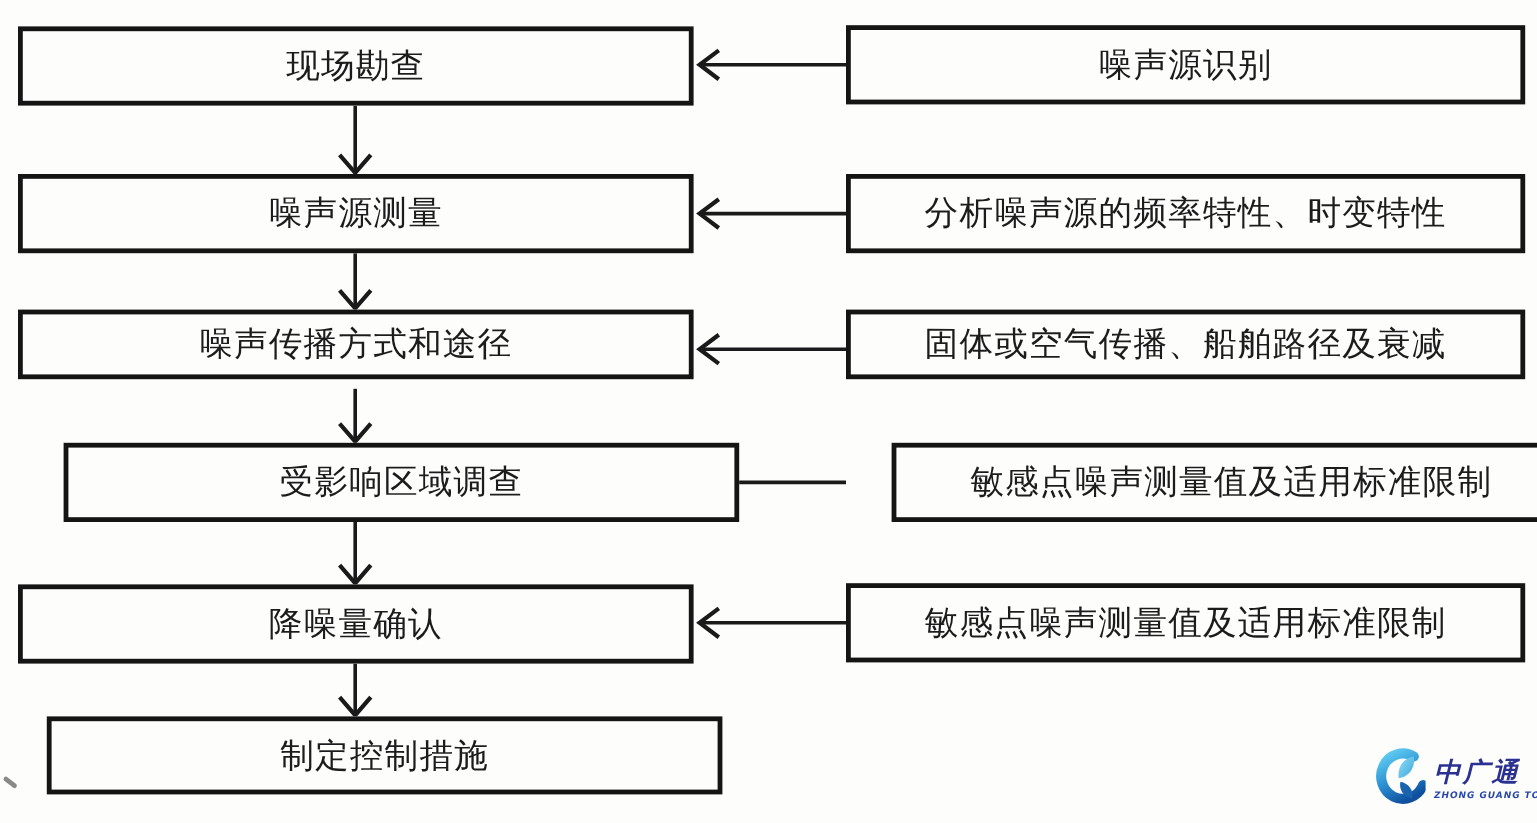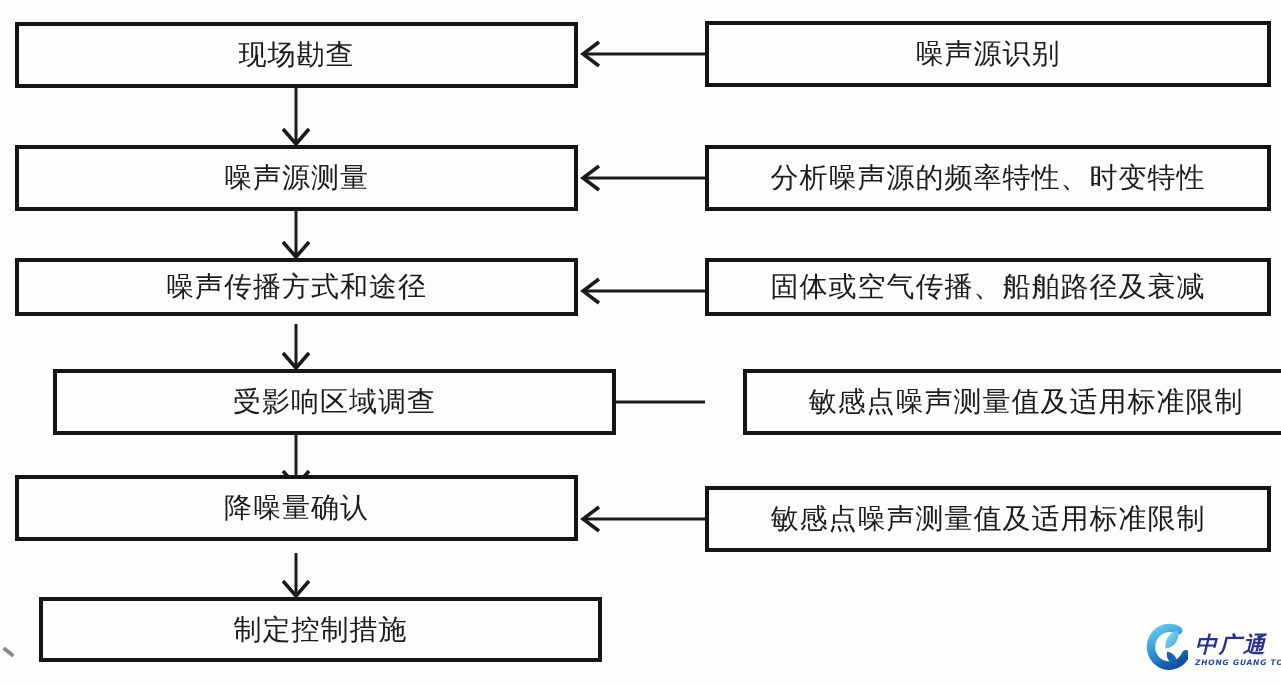--- a/index.html
+++ b/index.html
@@ -30,21 +30,21 @@
     letter-spacing: 1px;
     box-sizing: border-box;
   }
   .leftcol { left: 15px;  width: 563px; }
   .rightcol { left: 705px; width: 566px; }
 
   .row1 { top: 22px;  height: 66px; }
   .row2 { top: 145px; height: 66px; }
   .row3 { top: 258px; height: 58px; }
   .row4 { top: 369px; height: 66px; margin-left: 38px; }
-  .row5 { top: 475px; height: 66px; }
+  .row5 { top: 487px; height: 66px; }
   .row6 { top: 597px; height: 65px; margin-left: 24px; }
   .r-row1 { top: 21px;  height: 66px; }
   .r-row5 { top: 486px; height: 66px; }
 
   svg.arrows {
     position: absolute;
     inset: 0;
     width: 1281px;
     height: 686px;
     pointer-events: none;

